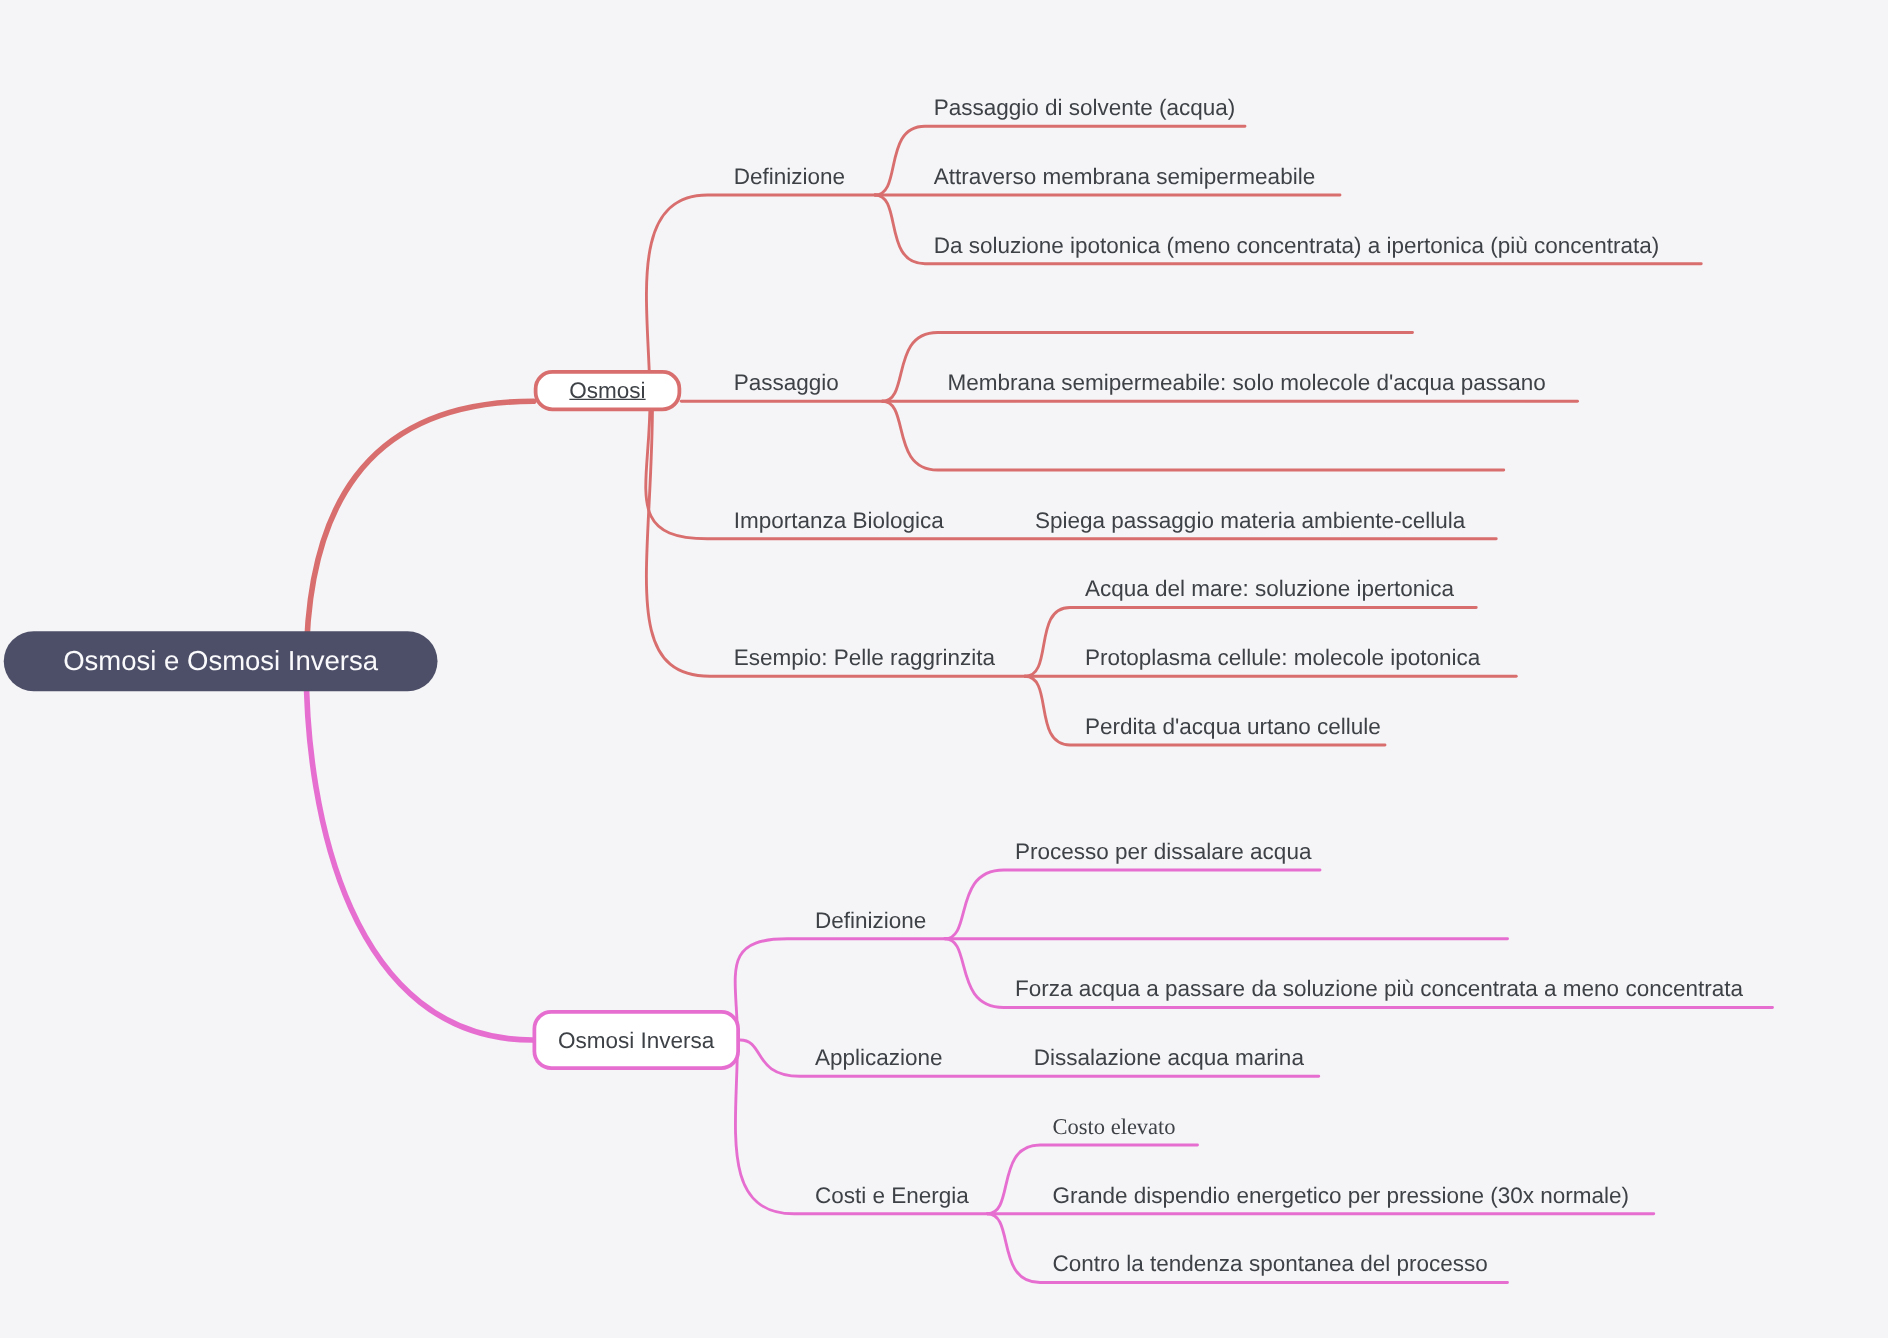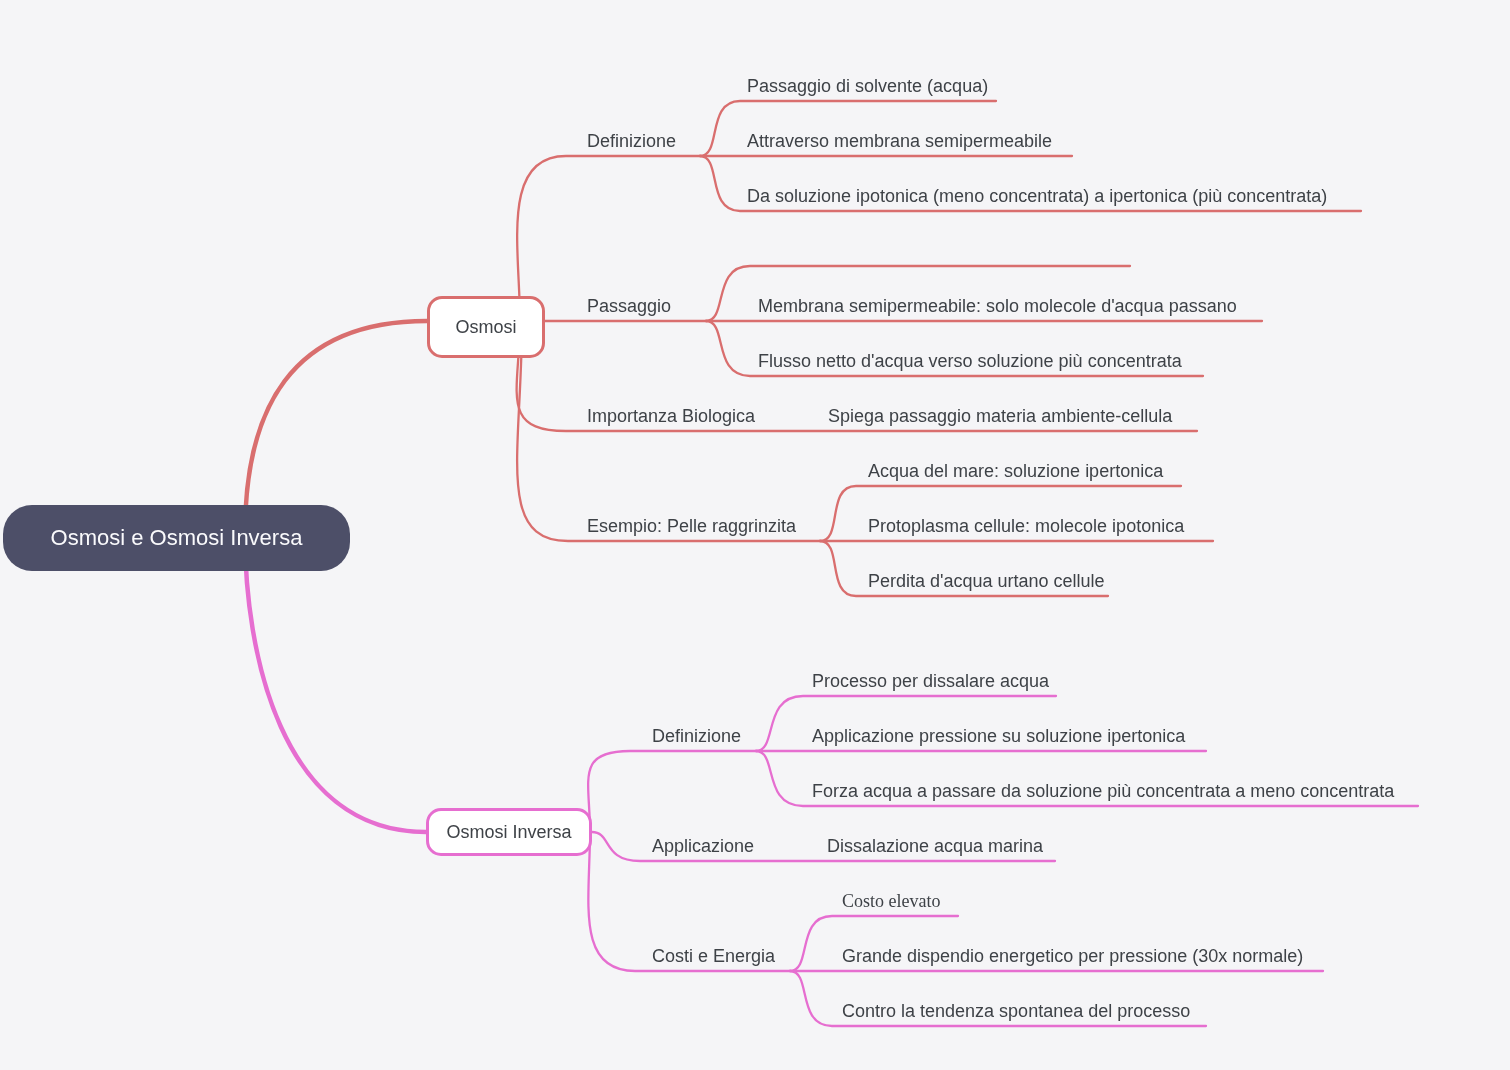--- a/index.html
+++ b/index.html
@@ -83,52 +83,50 @@
       <path d="M756,751 H1206"></path>
       <path d="M756,751 C778,751 762,806 803,806 H1418"></path>
       <path d="M592,832 C612,832 602,861 640,861 H1055"></path>
       <path d="M590,832 C590,900 575,971 635,971 H790"></path>
       <path d="M790,971 C812,971 796,916 832,916 H958"></path>
       <path d="M790,971 H1323"></path>
       <path d="M790,971 C812,971 796,1026 832,1026 H1206"></path>
     </g>
   </svg>
 
-  <div class="node root" style="left:3px; top:505px; width:347px; height:66px;">
+  <div class="node root" style="left:3px; top:505px; width:347px; height:48px;">
     <span>Osmosi e Osmosi Inversa</span>
   </div>
 
-  <div class="node lvl1 osmosi" style="left:427px; top:296px; width:118px; height:62px;">
+  <div class="node lvl1 osmosi" style="left:427px; top:296px; width:118px; height:33px;text-decoration:underline;">
     <span>Osmosi</span>
   </div>
 
   <div class="node lvl1 inversa" style="left:426px; top:808px; width:166px; height:48px;">
     <span>Osmosi Inversa</span>
   </div>
 
   <div class="label" style="left:587px; top:131px;">Definizione</div>
   <div class="label" style="left:747px; top:76px;">Passaggio di solvente (acqua)</div>
   <div class="label" style="left:747px; top:131px;">Attraverso membrana semipermeabile</div>
   <div class="label" style="left:747px; top:186px;">Da soluzione ipotonica (meno concentrata) a ipertonica (più concentrata)</div>
 
   <div class="label" style="left:587px; top:296px;">Passaggio</div>
   <div class="label" style="left:758px; top:296px;">Membrana semipermeabile: solo molecole d'acqua passano</div>
-  <div class="label" style="left:758px; top:351px;">Flusso netto d'acqua verso soluzione più concentrata</div>
 
   <div class="label" style="left:587px; top:406px;">Importanza Biologica</div>
   <div class="label" style="left:828px; top:406px;">Spiega passaggio materia ambiente-cellula</div>
 
   <div class="label" style="left:587px; top:516px;">Esempio: Pelle raggrinzita</div>
   <div class="label" style="left:868px; top:461px;">Acqua del mare: soluzione ipertonica</div>
   <div class="label" style="left:868px; top:516px;">Protoplasma cellule: molecole ipotonica</div>
   <div class="label" style="left:868px; top:571px;">Perdita d'acqua urtano cellule</div>
 
   <div class="label" style="left:652px; top:726px;">Definizione</div>
   <div class="label" style="left:812px; top:671px;">Processo per dissalare acqua</div>
-  <div class="label" style="left:812px; top:726px;">Applicazione pressione su soluzione ipertonica</div>
   <div class="label" style="left:812px; top:781px;">Forza acqua a passare da soluzione più concentrata a meno concentrata</div>
 
   <div class="label" style="left:652px; top:836px;">Applicazione</div>
   <div class="label" style="left:827px; top:836px;">Dissalazione acqua marina</div>
 
   <div class="label" style="left:652px; top:946px;">Costi e Energia</div>
   <div class="label" style="left:842px; top:891px;font-family:Liberation Serif, serif;">Costo elevato</div>
   <div class="label" style="left:842px; top:946px;">Grande dispendio energetico per pressione (30x normale)</div>
   <div class="label" style="left:842px; top:1001px;">Contro la tendenza spontanea del processo</div>
 

